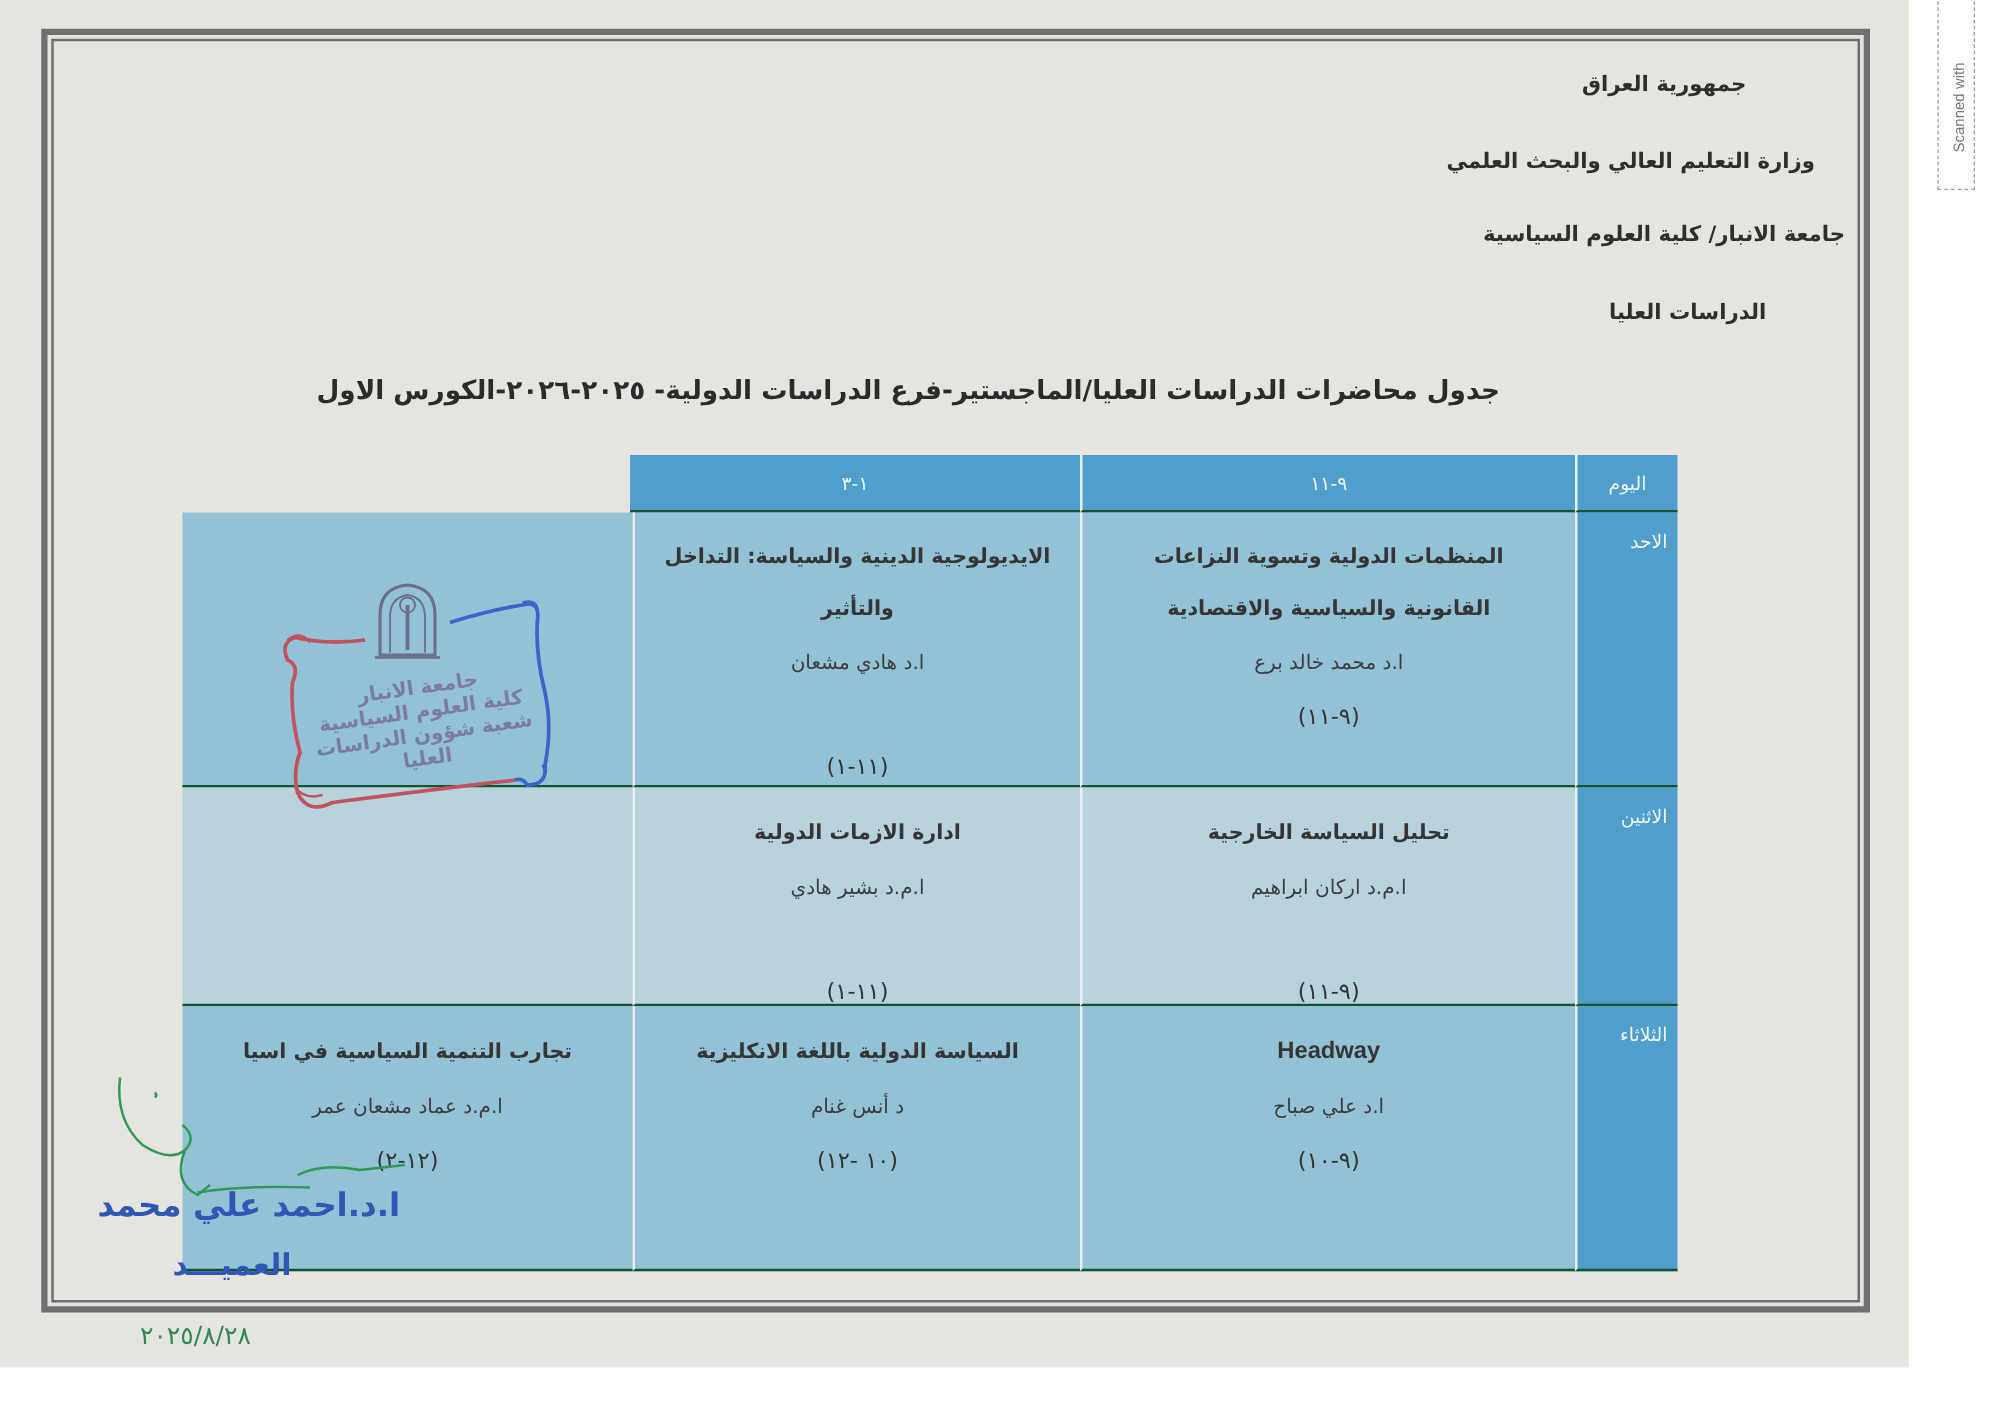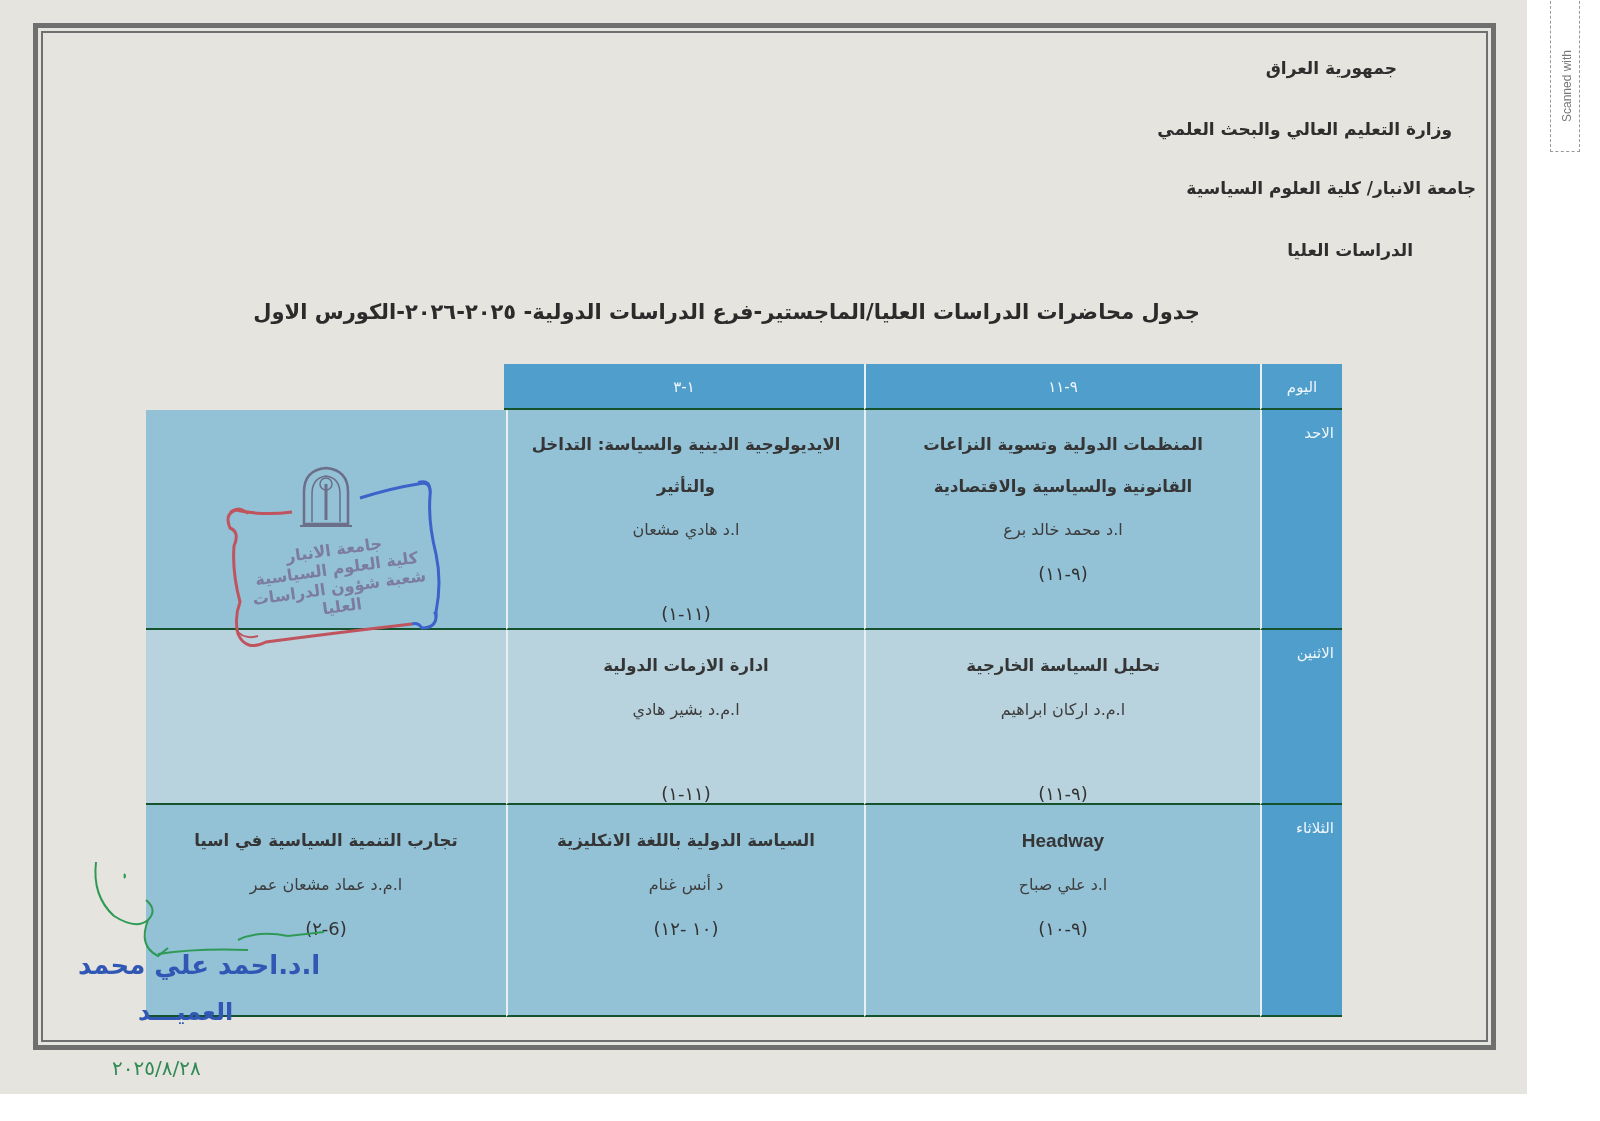--- a/index.html
+++ b/index.html
@@ -187,21 +187,21 @@
       <div class="cell-inner">
         <div class="course">السياسة الدولية باللغة الانكليزية</div>
         <div class="lecturer">د أنس غنام</div>
         <div class="time">(١٠ -١٢)</div>
       </div>
     </div>
     <div class="cell col-c">
       <div class="cell-inner">
         <div class="course">تجارب التنمية السياسية في اسيا</div>
         <div class="lecturer">ا.م.د عماد مشعان عمر</div>
-        <div class="time">(6-٢)</div>
+        <div class="time">(١٢-٢)</div>
       </div>
     </div>
   </div>
 </div>
 
 <svg class="stamp" viewBox="0 0 228 190">
 
   <path d="M82 62 L82 30 Q82 8 104 6 Q126 8 126 30 L126 62 Z" fill="none" stroke="#6b6f8a" stroke-width="2.5"></path>
   <path d="M90 60 L90 32 Q90 16 104 14 Q118 16 118 32 L118 60" fill="none" stroke="#6b6f8a" stroke-width="1.5"></path>
   <line x1="104" y1="22" x2="104" y2="58" stroke="#6b6f8a" stroke-width="3"></line>

